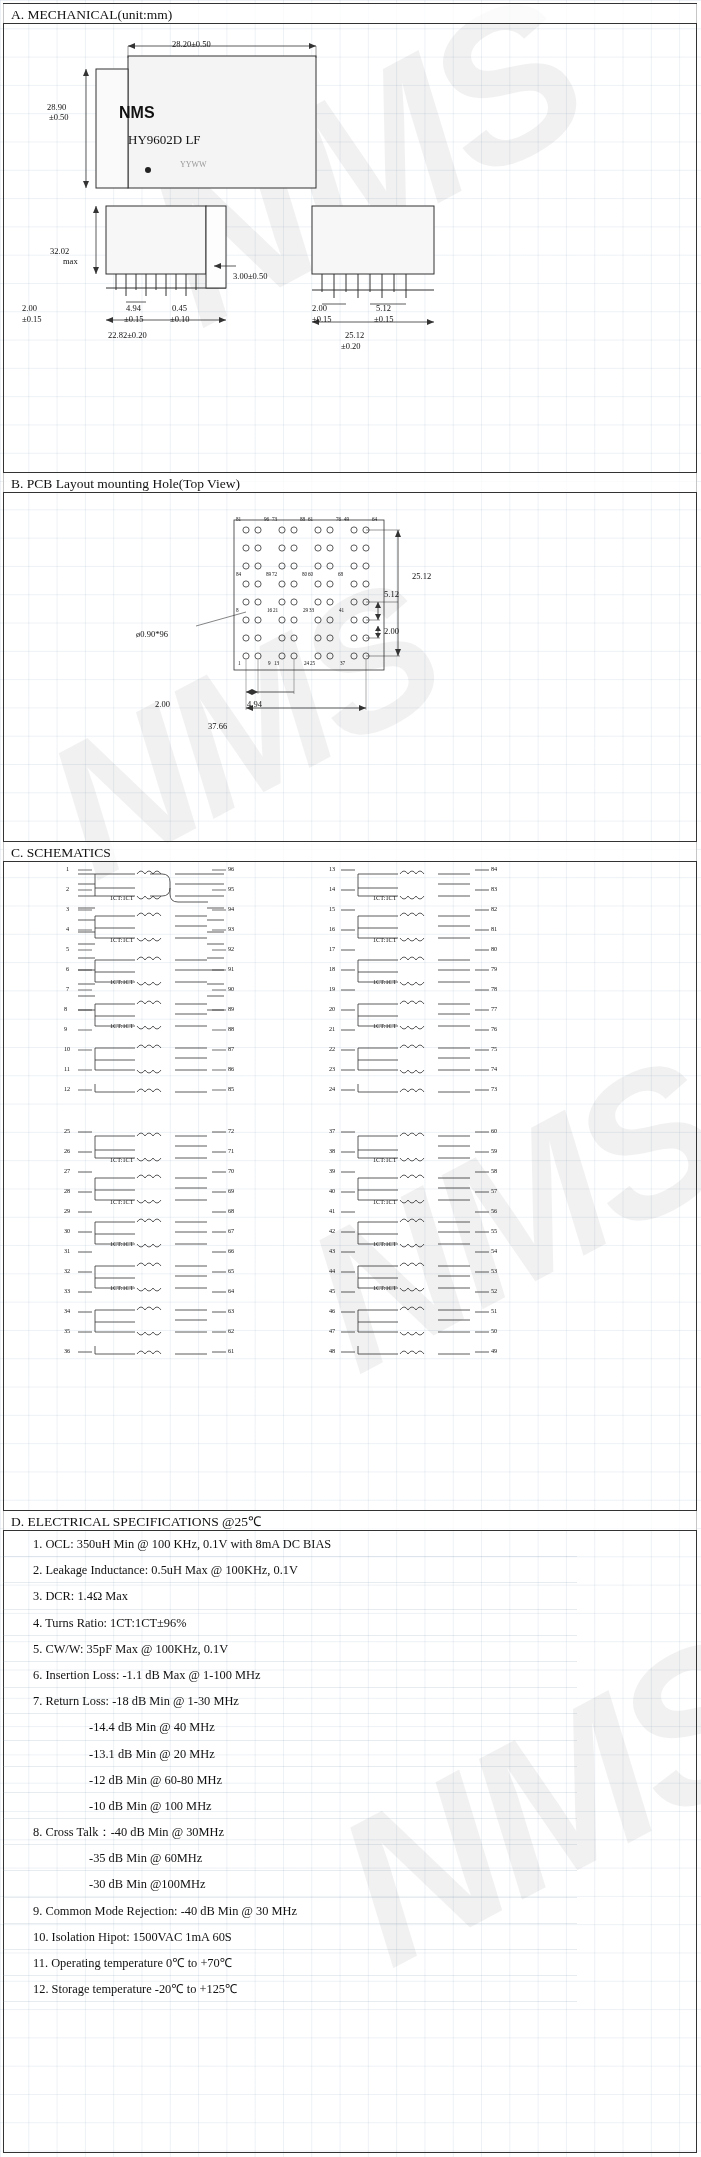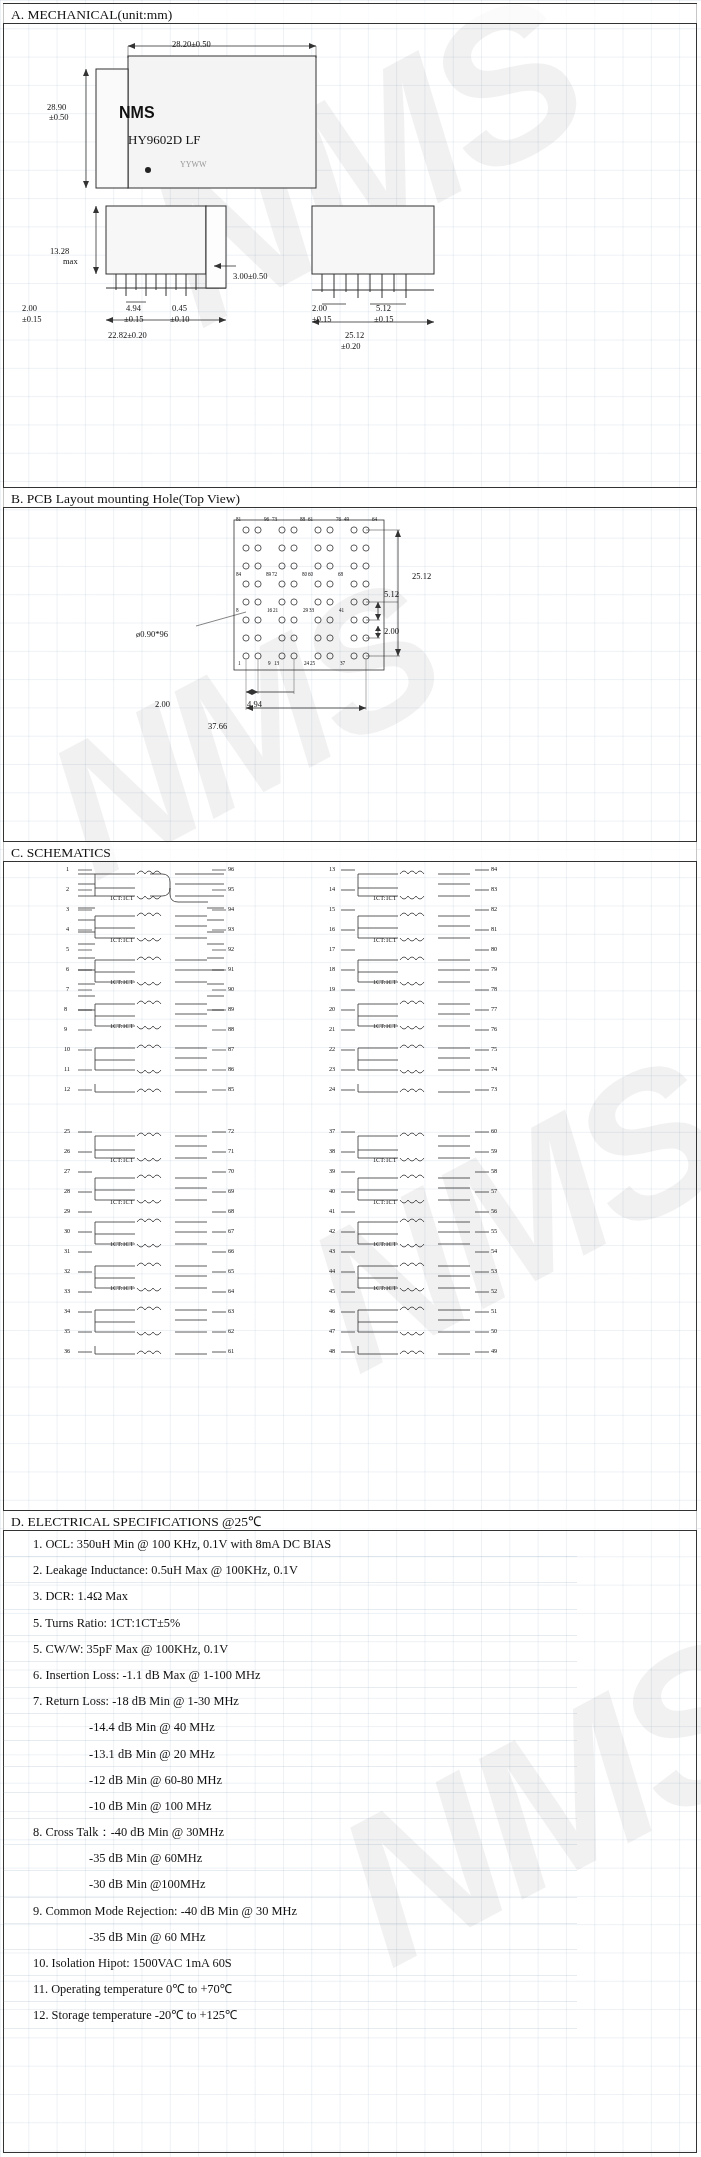--- a/index.html
+++ b/index.html
@@ -60,21 +60,21 @@
     box-sizing:border-box;
     border-top:1px solid #333;
     border-bottom:1px solid #333;
     background:rgba(255,255,255,0.72);
     font-size:13.5px;
     padding:3px 0 3px 8px;
     height:21px;
     line-height:15px;
   }
   .secA{top:3px;}
-  .secB{top:487px;}
+  .secB{top:472px;}
   .secC{top:841px;}
   .secD{top:1510px;}
 
   .spec-list{
     position:absolute;
     left:3px;top:1531px;
     width:574px;
   }
   .spec-row{
     height:26.2px;
@@ -179,21 +179,21 @@
   </svg>
 
   <div class="lbl nm" style="left:119px;top:108px;font-size:16px;">NMS</div>
   <div class="lbl" style="left:128px;top:135px;font-size:13px;">HY9602D LF</div>
   <div class="lbl" style="left:180px;top:160px;font-size:8px;color:#999;">YYWW</div>
 
   <div class="lbl" style="left:172px;top:40px;">28.20±0.50</div>
   <div class="lbl" style="left:47px;top:103px;">28.90</div>
   <div class="lbl" style="left:49px;top:113px;">±0.50</div>
 
-  <div class="lbl" style="left:50px;top:247px;">13.28</div>
+  <div class="lbl" style="left:50px;top:247px;">32.02</div>
   <div class="lbl" style="left:50px;top:257px;margin-left:13px;">max</div>
 
   <div class="lbl" style="left:233px;top:272px;">3.00±0.50</div>
 
   <div class="lbl" style="left:22px;top:304px;">2.00</div>
   <div class="lbl" style="left:22px;top:315px;">±0.15</div>
   <div class="lbl" style="left:126px;top:304px;">4.94</div>
   <div class="lbl" style="left:124px;top:315px;">±0.15</div>
   <div class="lbl" style="left:172px;top:304px;">0.45</div>
   <div class="lbl" style="left:170px;top:315px;">±0.10</div>
@@ -641,31 +641,30 @@
   <div class="lbl tiny" style="left:491px;top:1267px;">53</div>
   <div class="lbl tiny" style="left:491px;top:1287px;">52</div>
   <div class="lbl tiny" style="left:491px;top:1307px;">51</div>
   <div class="lbl tiny" style="left:491px;top:1327px;">50</div>
   <div class="lbl tiny" style="left:491px;top:1347px;">49</div>
 
   <div class="spec-list">
     <div class="spec-row">1. OCL: 350uH Min @ 100 KHz, 0.1V with 8mA DC BIAS</div>
     <div class="spec-row">2. Leakage Inductance: 0.5uH Max @ 100KHz, 0.1V</div>
     <div class="spec-row">3. DCR: 1.4Ω Max</div>
-    <div class="spec-row">5. Turns Ratio: 1CT:1CT±5%</div>
+    <div class="spec-row">4. Turns Ratio: 1CT:1CT±96%</div>
     <div class="spec-row">5. CW/W: 35pF Max @ 100KHz, 0.1V</div>
     <div class="spec-row">6. Insertion Loss: -1.1 dB Max @ 1-100 MHz</div>
     <div class="spec-row">7. Return Loss:  -18 dB Min @ 1-30 MHz</div>
     <div class="spec-row indent">-14.4 dB Min @ 40 MHz</div>
     <div class="spec-row indent">-13.1 dB Min @ 20 MHz</div>
     <div class="spec-row indent">-12 dB Min @ 60-80 MHz</div>
     <div class="spec-row indent">-10 dB Min @ 100 MHz</div>
     <div class="spec-row">8. Cross Talk：-40 dB Min @ 30MHz</div>
     <div class="spec-row indent">-35 dB Min @ 60MHz</div>
     <div class="spec-row indent">-30 dB Min @100MHz</div>
     <div class="spec-row">9. Common Mode Rejection: -40 dB Min @ 30 MHz</div>
-    <div class="spec-row indent">-35 dB Min @ 60 MHz</div>
     <div class="spec-row">10. Isolation Hipot: 1500VAC 1mA 60S</div>
     <div class="spec-row">11. Operating temperature 0℃ to +70℃</div>
     <div class="spec-row">12. Storage temperature -20℃ to +125℃</div>
   </div>
 
 </div>
 
 </body></html>

